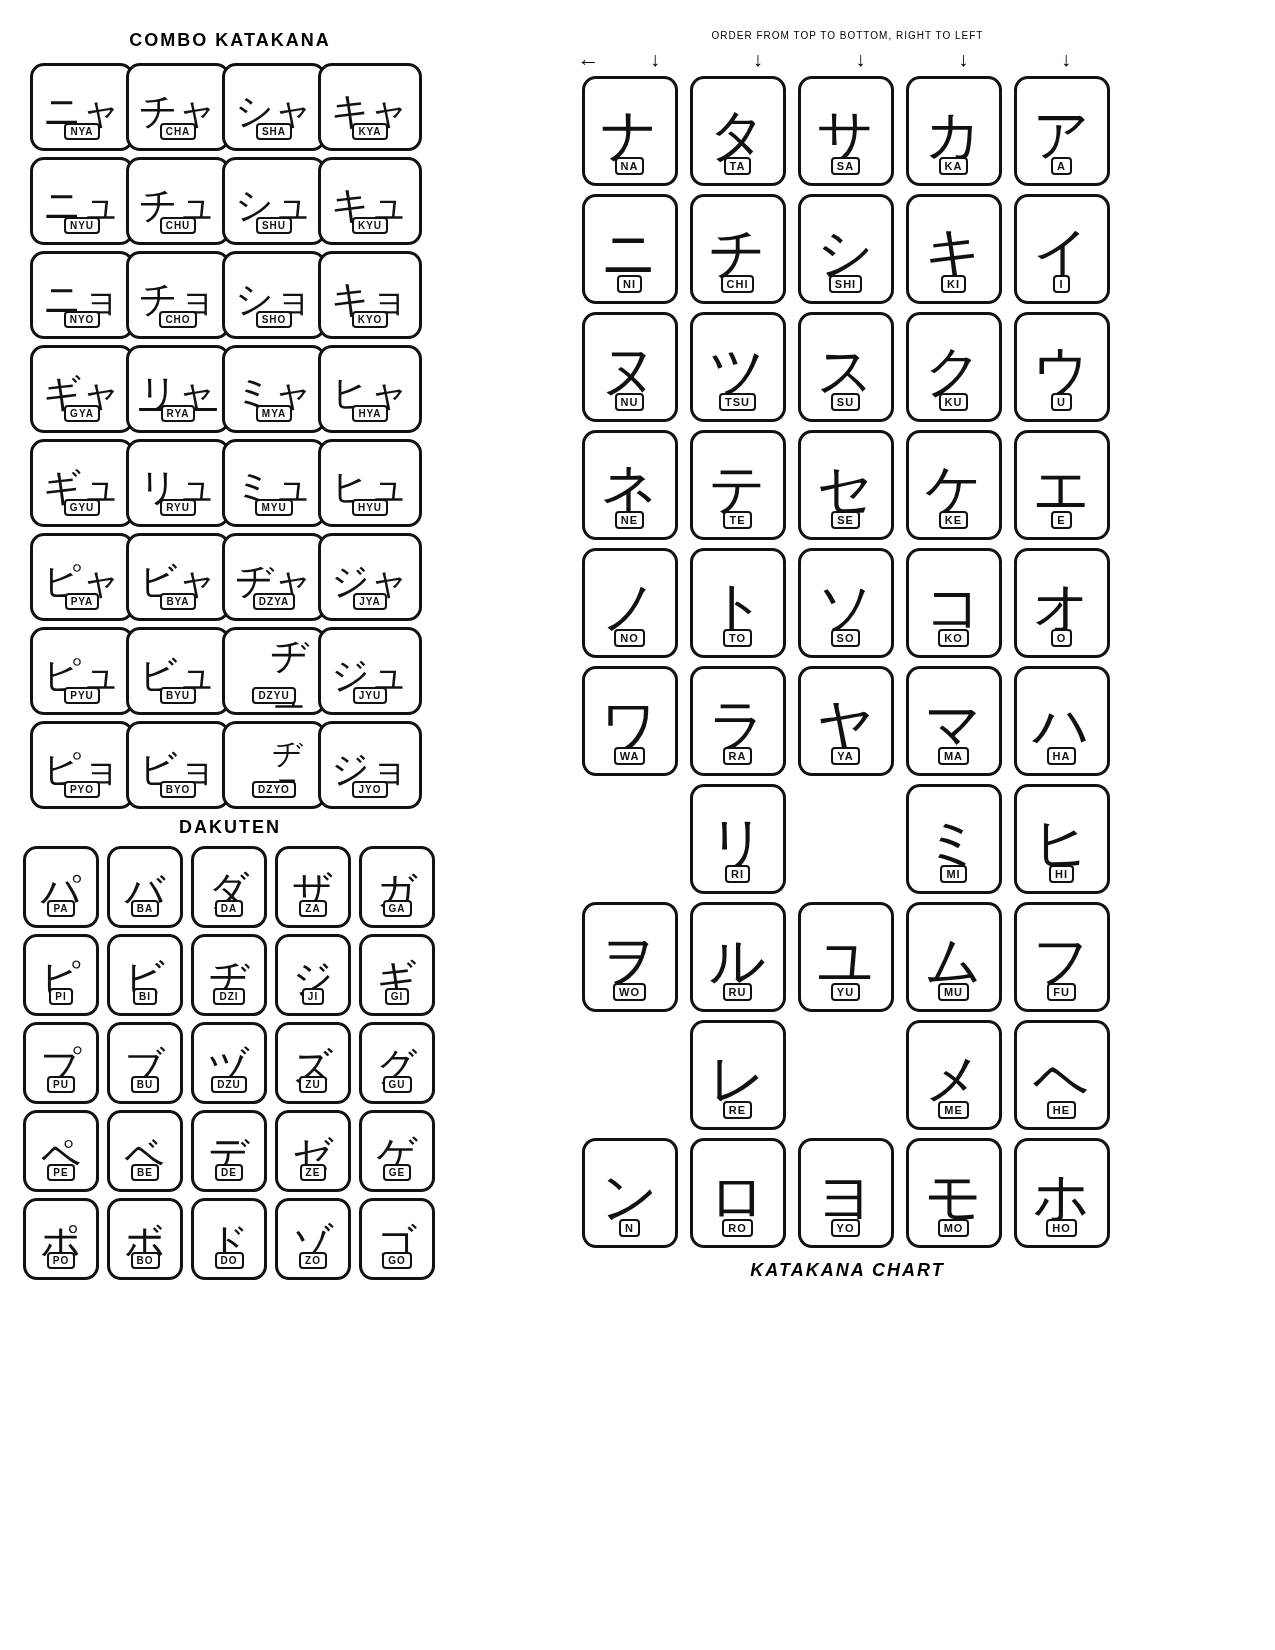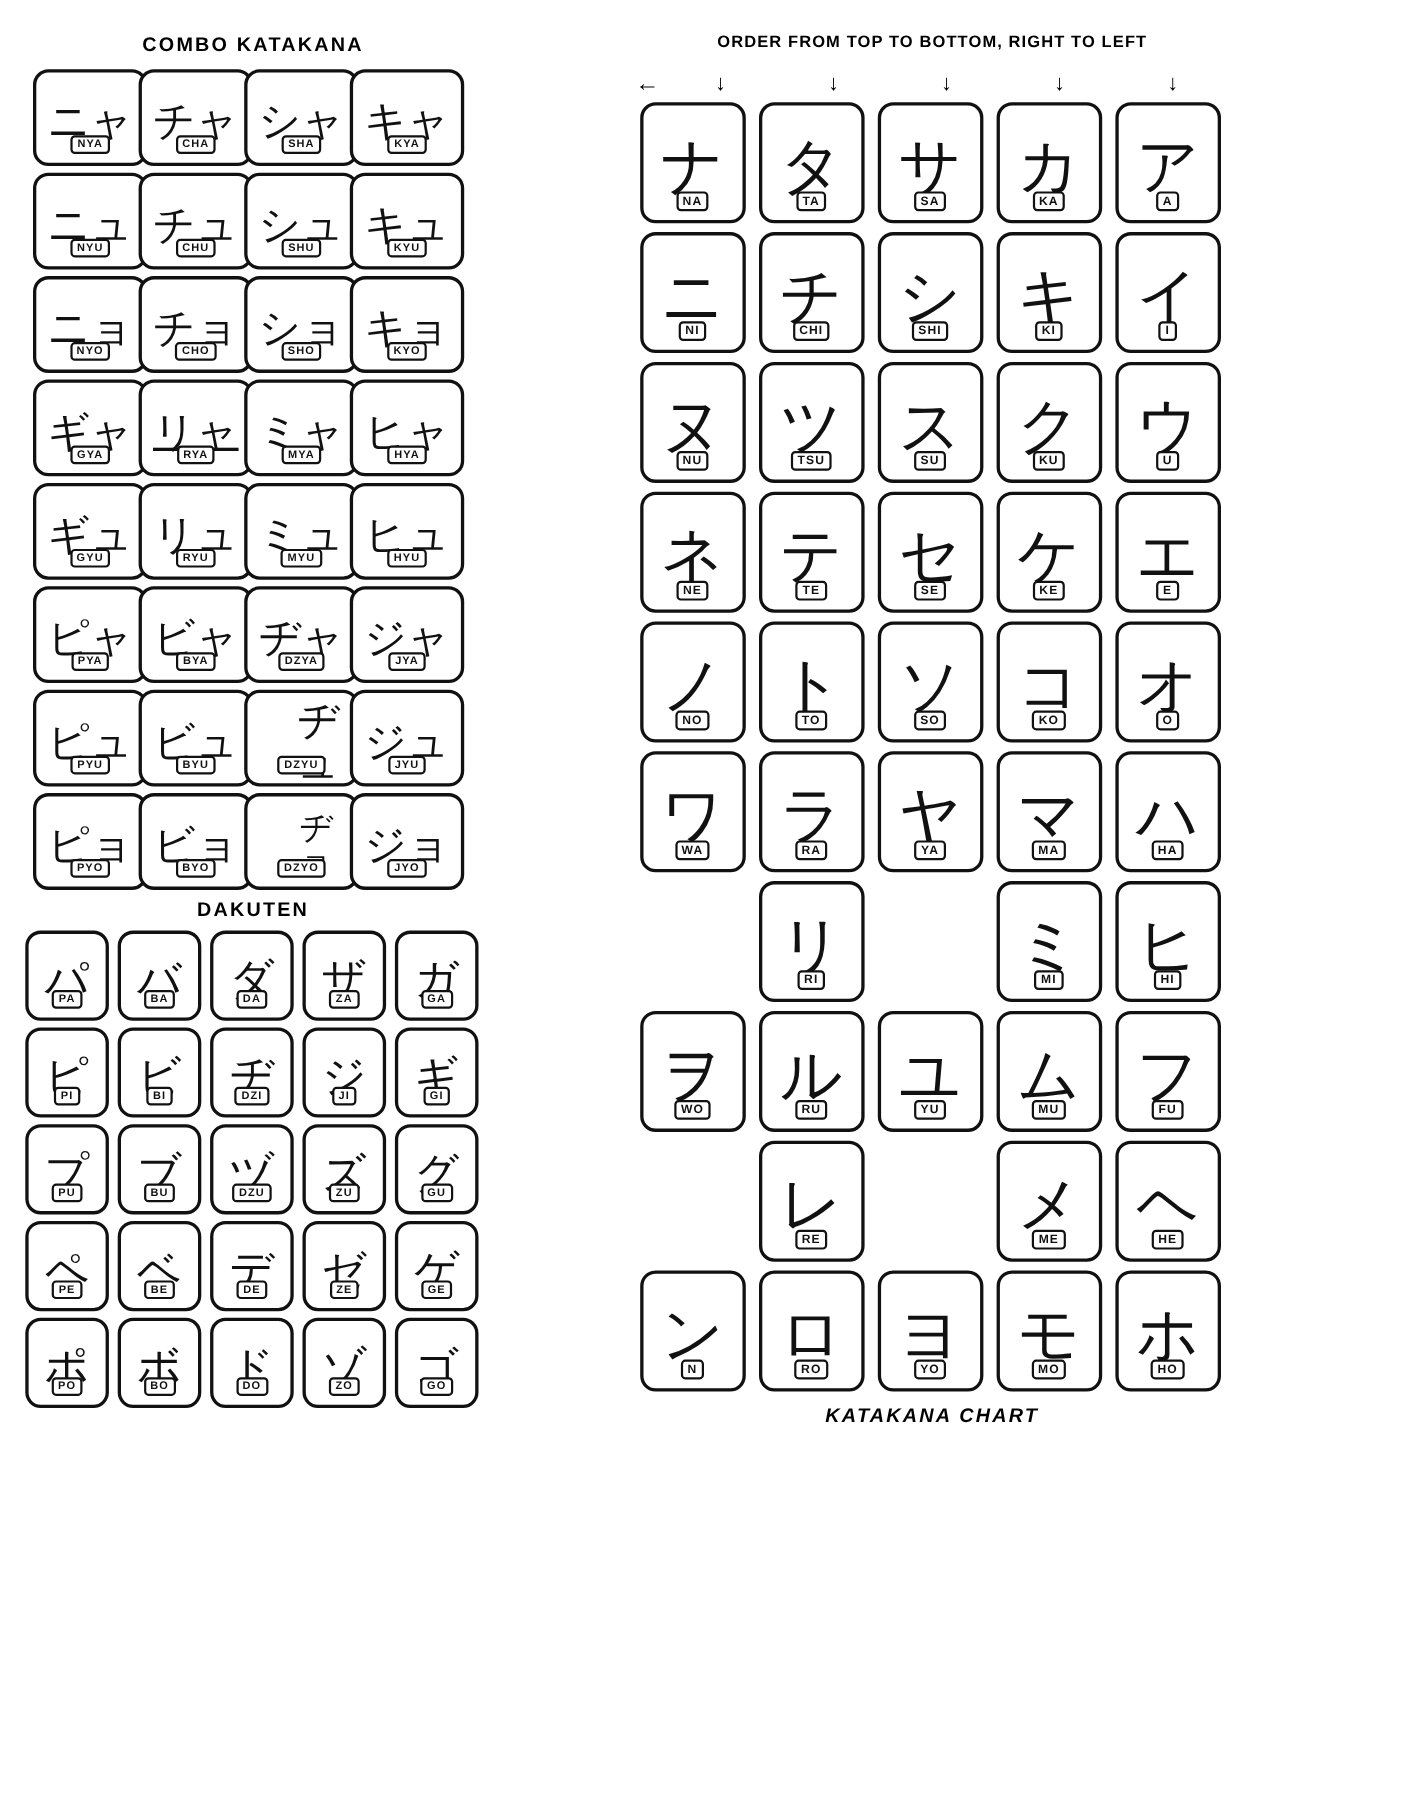--- a/index.html
+++ b/index.html
@@ -84,24 +84,24 @@
       position: absolute;
       bottom: 4px;
     }
 
     .kana-label-sm {
       font-size: 10px;
     }
 
     .order-note {
       text-align: center;
-      font-size: 15px;
-      font-weight: bold;
+      font-size: 10px;
+      font-weight: normal;
       letter-spacing: 1px;
-      margin-bottom: 16px;
+      margin-bottom: 5px;
     }
 
     .arrow-row {
       display: flex;
       align-items: center;
       margin-bottom: 4px;
       position: relative;
       width: 540px;
       margin-left: auto;
       margin-right: auto;

